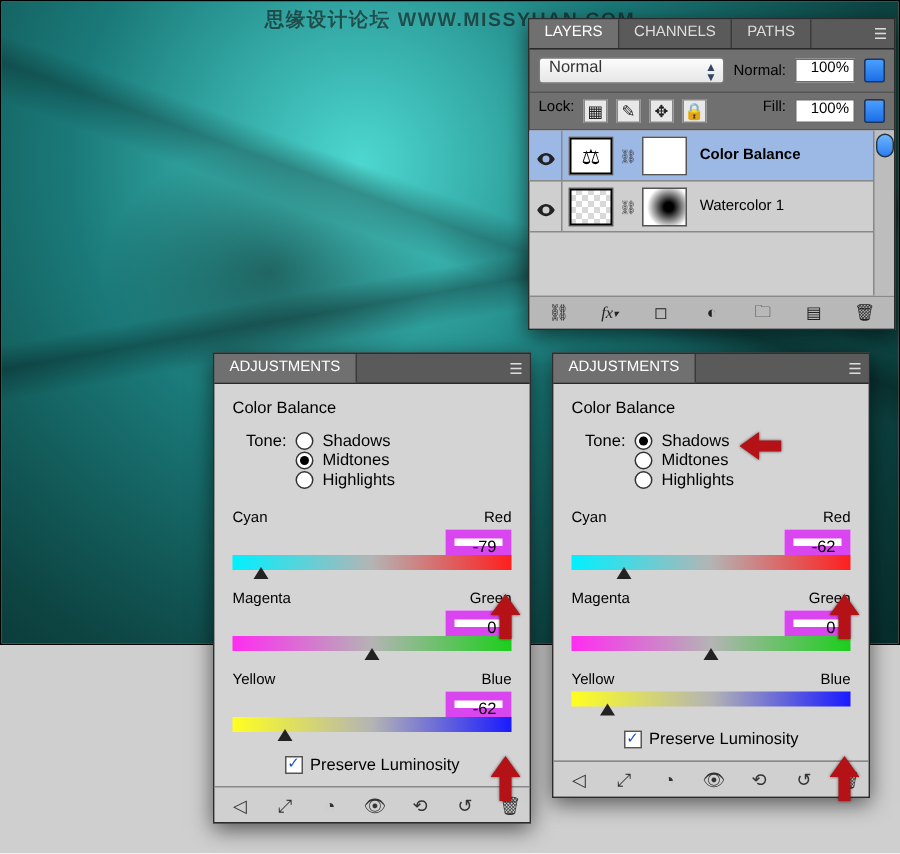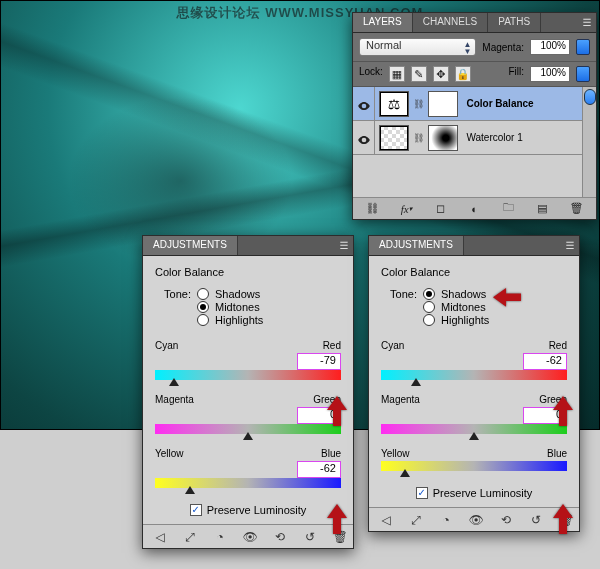--- a/index.html
+++ b/index.html
@@ -70,21 +70,21 @@
   .slider-block { margin-top:14px; }
   .slider-labels { display:flex; justify-content:space-between; font-size:10px; margin-bottom:2px; }
   .slider { height:10px; position:relative; margin-bottom:2px; }
   .grad1 { background:linear-gradient(90deg,#00f0ff,#b4b4b4 50%,#ff1e1e); }
   .grad2 { background:linear-gradient(90deg,#ff2cf1,#b4b4b4 50%,#1cce1c); }
   .grad3 { background:linear-gradient(90deg,#ffff20,#b4b4b4 50%,#1a1aff); }
   .handle { position:absolute; top:8px; width:0; height:0;
     border-left:5px solid transparent; border-right:5px solid transparent;
     border-bottom:8px solid #222; }
   .val-row { display:flex; justify-content:flex-end; margin-bottom:0px; }
-  .val-field { width:44px; height:17px; background:#fff; border:1px solid #d946ef; font-size:11px;
+  .val-field { width:44px; height:17px; background:#fff; border:6px solid #d946ef; font-size:11px;
     text-align:right; padding:0 4px 0 0; }
   .checkbox { width:12px; height:12px; border:1px solid #555; background:#fff;
     color:#15c; font-size:10px; line-height:10px; display:inline-flex; align-items:center;
     justify-content:center; margin-right:5px; }
   .preserve { margin-top:16px; display:flex; align-items:center; justify-content:center; }
   .adj-footer { display:flex; background:#d0d0d0; height:24px; align-items:center;
     border-top:1px solid #8a8a8a; padding:0 2px; }
   .adj-footer .fi { flex:0 0 30px; height:18px; display:flex; align-items:center; justify-content:center;
     font-size:12px; color:#333; }
   .adj-footer .spacer { flex:1; }
@@ -115,21 +115,21 @@
       <div class="tab active">LAYERS</div>
       <div class="tab">CHANNELS</div>
       <div class="tab">PATHS</div>
       <div class="tab-menu">☰</div>
     </div>
     <div class="layers-top">
       <div class="select">
         <span>Normal</span>
         <span class="arrows">▲<br>▼</span>
       </div>
-      <span class="label">Magenta:</span>
+      <span class="label">Normal:</span>
       <span class="num-field">100%</span>
       <span class="blue-btn"></span>
     </div>
     <div class="lock-row">
       <span class="label">Lock:</span>
       <span class="icon">▦</span>
       <span class="icon">✎</span>
       <span class="icon">✥</span>
       <span class="icon">🔒</span>
       <span style="flex:1"></span>

